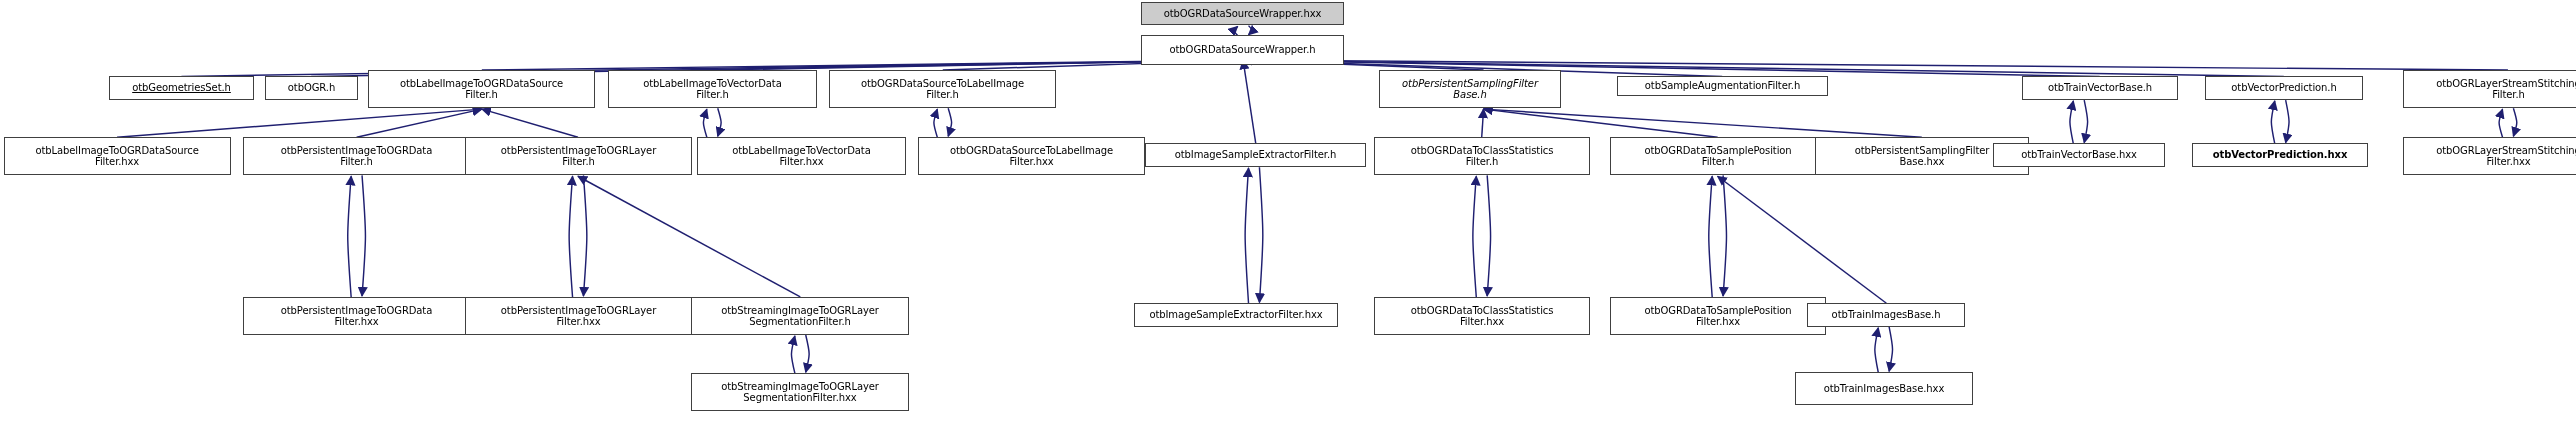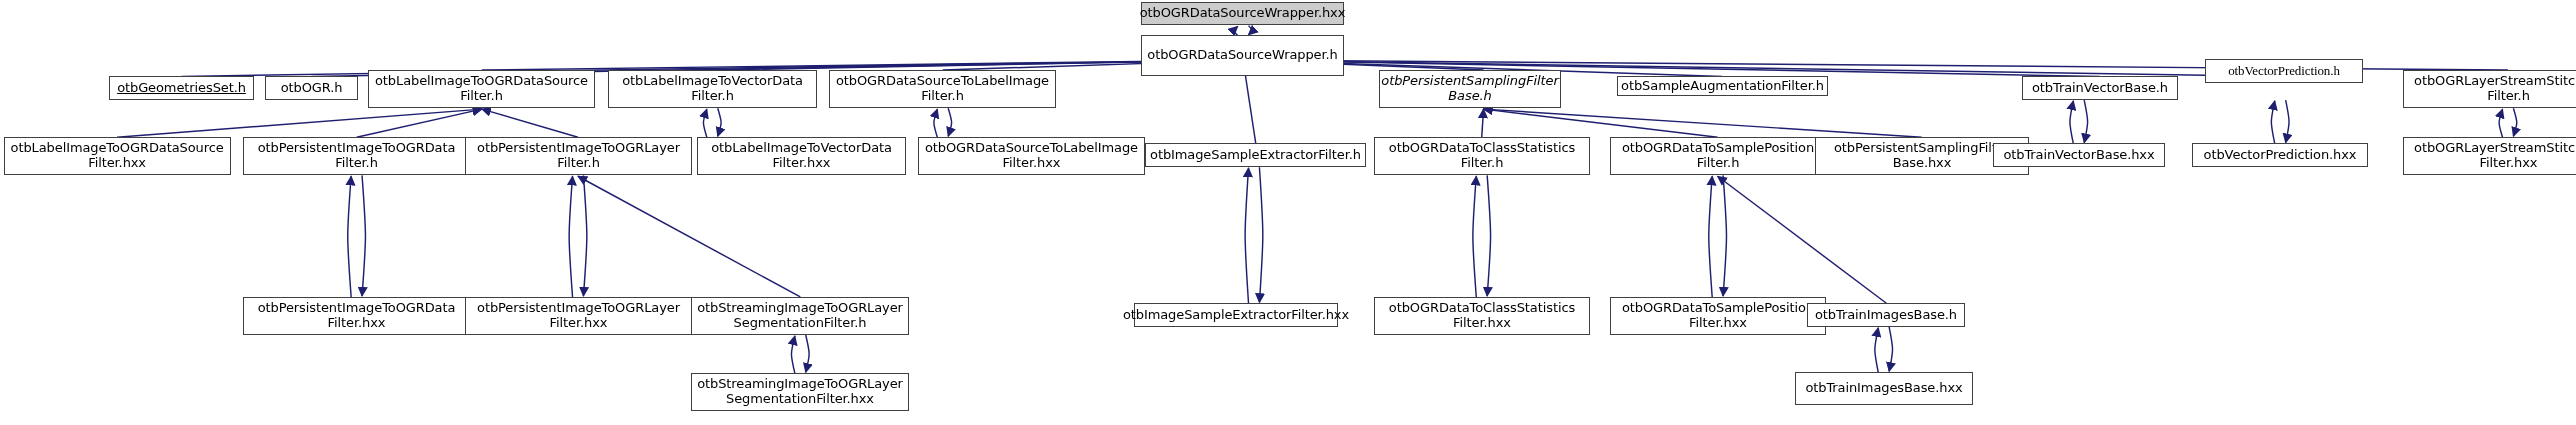--- a/index.html
+++ b/index.html
@@ -28,21 +28,21 @@
     position: absolute;
     box-sizing: border-box;
     border: 0.9px solid #404040;
     background: #ffffff;
     color: #000000;
     display: flex;
     align-items: center;
     justify-content: center;
     text-align: center;
     line-height: 1.12;
-    font-size: 13px;
+    font-size: 10px;
     letter-spacing: -0.1px;
     white-space: pre-line;
     padding: 0.9px 3.6px;
     z-index: 2;
   }
   .node.root {
     background: #cccccc;
     border-color: #404040;
   }
 </style>
@@ -99,55 +99,55 @@
         <path d="M 2285 158 C 2280 134, 2280 134, 2285 111" stroke="#1f1f70" stroke-width="1.6" fill="none" marker-end="url(#arrow)"></path>
         <path d="M 2297 110 C 2302 134, 2302 134, 2297 157" stroke="#1f1f70" stroke-width="1.6" fill="none" marker-end="url(#arrow)"></path>
         <path d="M 2507 158 C 2502 134, 2502 134, 2507 111" stroke="#1f1f70" stroke-width="1.6" fill="none" marker-end="url(#arrow)"></path>
         <path d="M 2519 110 C 2524 134, 2524 134, 2519 157" stroke="#1f1f70" stroke-width="1.6" fill="none" marker-end="url(#arrow)"></path>
         <path d="M 2758 151 C 2753 135, 2753 135, 2758 120" stroke="#1f1f70" stroke-width="1.6" fill="none" marker-end="url(#arrow)"></path>
         <path d="M 2770 119 C 2775 135, 2775 135, 2770 150" stroke="#1f1f70" stroke-width="1.6" fill="none" marker-end="url(#arrow)"></path>
       </g>
   </svg>
   <div id="node-layer">
       <div class="node root" style="left: 1141px; top: 1.8px; width: 203px; height: 23.6px;">otbOGRDataSourceWrapper.hxx</div>
-      <div class="node" style="left: 1141px; top: 35px; width: 203px; height: 41px;">otbOGRDataSourceWrapper.h</div>
+      <div class="node" style="left: 1141px; top: 35px; width: 203px; height: 30px;">otbOGRDataSourceWrapper.h</div>
       <div class="node" style="left: 109px; top: 76px; width: 145px; height: 23.6px; text-decoration: underline;">otbGeometriesSet.h</div>
       <div class="node" style="left: 265px; top: 76px; width: 93px; height: 23.6px;">otbOGR.h</div>
       <div class="node" style="left: 368px; top: 70px; width: 227px; height: 38px;">otbLabelImageToOGRDataSource
 Filter.h</div>
       <div class="node" style="left: 608px; top: 70px; width: 209px; height: 38px;">otbLabelImageToVectorData
 Filter.h</div>
       <div class="node" style="left: 829px; top: 70px; width: 227px; height: 38px;">otbOGRDataSourceToLabelImage
 Filter.h</div>
       <div class="node" style="left: 1379px; top: 70px; width: 182px; height: 38px; font-style: italic;">otbPersistentSamplingFilter
 Base.h</div>
       <div class="node" style="left: 1617px; top: 76px; width: 211px; height: 20px; text-align: right;">otbSampleAugmentationFilter.h</div>
       <div class="node" style="left: 2022px; top: 76px; width: 156px; height: 23.6px;">otbTrainVectorBase.h</div>
-      <div class="node" style="left: 2205px; top: 59px; width: 158px; height: 23.6px; font-family: Liberation Serif, serif;">otbVectorPrediction.h</div>
+      <div class="node" style="left: 2205px; top: 76px; width: 158px; height: 23.6px;">otbVectorPrediction.h</div>
       <div class="node" style="left: 2403px; top: 70px; width: 211px; height: 38px;">otbOGRLayerStreamStitching
 Filter.h</div>
       <div class="node" style="left: 3.6px; top: 137px; width: 227px; height: 38px;">otbLabelImageToOGRDataSource
 Filter.hxx</div>
       <div class="node" style="left: 243px; top: 137px; width: 227px; height: 38px;">otbPersistentImageToOGRData
 Filter.h</div>
       <div class="node" style="left: 465px; top: 137px; width: 227px; height: 38px;">otbPersistentImageToOGRLayer
 Filter.h</div>
       <div class="node" style="left: 697px; top: 137px; width: 209px; height: 38px;">otbLabelImageToVectorData
 Filter.hxx</div>
       <div class="node" style="left: 918px; top: 137px; width: 227px; height: 38px;">otbOGRDataSourceToLabelImage
 Filter.hxx</div>
       <div class="node" style="left: 1145px; top: 143px; width: 221px; height: 23.6px;">otbImageSampleExtractorFilter.h</div>
       <div class="node" style="left: 1374px; top: 137px; width: 216px; height: 38px;">otbOGRDataToClassStatistics
 Filter.h</div>
       <div class="node" style="left: 1610px; top: 137px; width: 216px; height: 38px;">otbOGRDataToSamplePosition
 Filter.h</div>
       <div class="node" style="left: 1815px; top: 137px; width: 214px; height: 38px;">otbPersistentSamplingFilter
 Base.hxx</div>
       <div class="node" style="left: 1993px; top: 143px; width: 172px; height: 23.6px;">otbTrainVectorBase.hxx</div>
-      <div class="node" style="left: 2192px; top: 143px; width: 176px; height: 23.6px;">otbVectorPrediction.hxx</div>
+      <div class="node" style="left: 2192px; top: 143px; width: 176px; height: 23.6px; font-weight: bold;">otbVectorPrediction.hxx</div>
       <div class="node" style="left: 2403px; top: 137px; width: 211px; height: 38px;">otbOGRLayerStreamStitching
 Filter.hxx</div>
       <div class="node" style="left: 243px; top: 297px; width: 227px; height: 38px;">otbPersistentImageToOGRData
 Filter.hxx</div>
       <div class="node" style="left: 465px; top: 297px; width: 227px; height: 38px;">otbPersistentImageToOGRLayer
 Filter.hxx</div>
       <div class="node" style="left: 691px; top: 297px; width: 218px; height: 38px;">otbStreamingImageToOGRLayer
 SegmentationFilter.h</div>
       <div class="node" style="left: 1134px; top: 303px; width: 204px; height: 23.6px;">otbImageSampleExtractorFilter.hxx</div>
       <div class="node" style="left: 1374px; top: 297px; width: 216px; height: 38px;">otbOGRDataToClassStatistics

